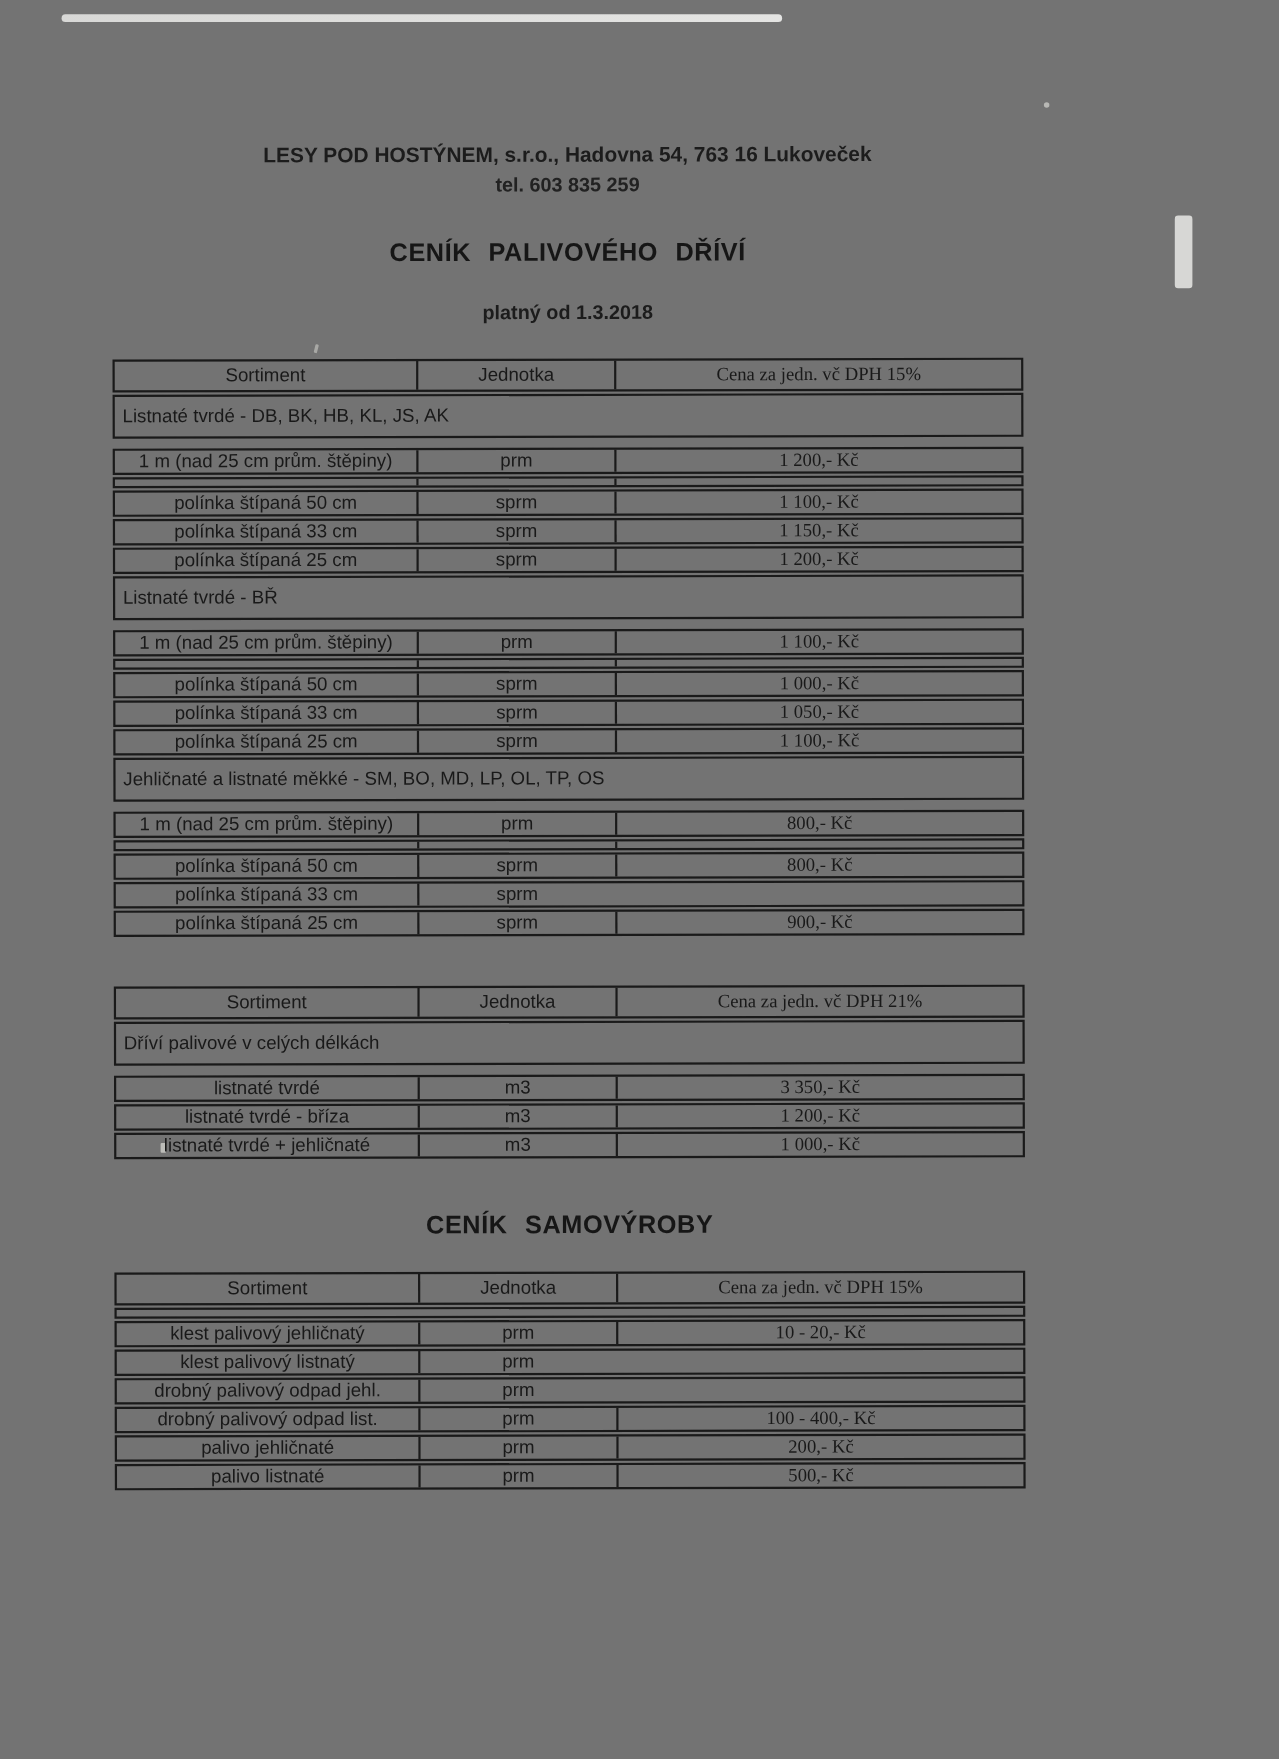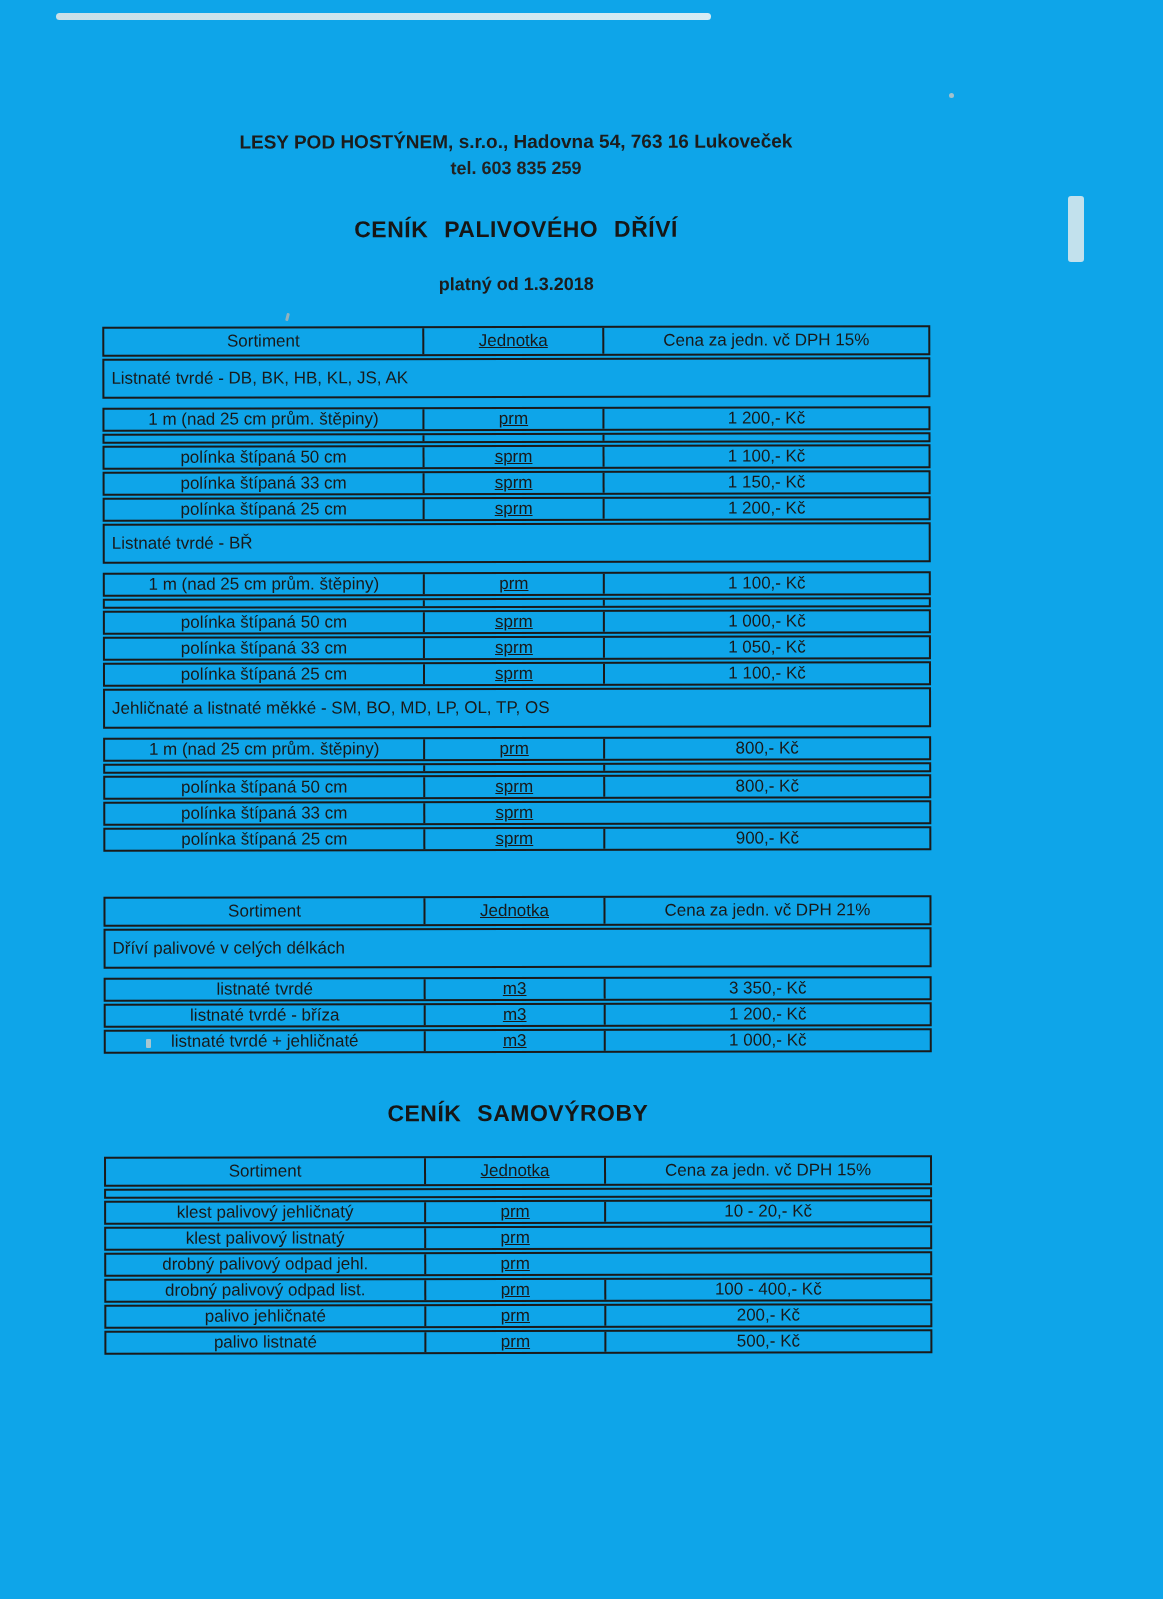--- a/index.html
+++ b/index.html
@@ -3,41 +3,41 @@
 <meta charset="utf-8">
 <style>
   html,body{margin:0;padding:0;}
   body{
     width:1163px;height:1599px;
     background:#fcfcfb;
     font-family:"Liberation Sans","DejaVu Sans",sans-serif;
     color:#1b1b1b;
     overflow:hidden;
   }
-  .page{position:relative;width:1163px;height:1599px;background:#0ea5e9;}
+  .page{position:relative;width:1163px;height:1599px;background:#737373;}
   .doc{position:absolute;left:103px;top:0;width:828px;transform:rotate(-0.12deg);}
 
   
   .company{margin-top:131px;text-align:center;font-size:19px;font-weight:700;color:#1c1c1c;}
   .phone{margin-top:5px;text-align:center;font-size:18px;font-weight:700;color:#222;}
   .doc-title{margin:37px 0 0 0;text-align:center;font-size:23px;font-weight:700;word-spacing:9px;color:#161616;letter-spacing:.5px;}
   .valid{margin-top:31px;text-align:center;font-size:18px;font-weight:700;color:#1c1c1c;}
 
   
   .price-table{width:100%;}
   .t1{margin-top:31px;}
   .t2{margin-top:45px;}
   .t3{margin-top:29px;}
   .sub-title{margin:47px 0 0 0;text-align:center;font-size:23px;font-weight:700;word-spacing:9px;color:#161616;letter-spacing:.5px;}
 
   .trow{display:flex;border:2px solid #1a1a1a;margin-bottom:2px;align-items:stretch;background:transparent;}
   .tcell{display:flex;align-items:center;justify-content:center;font-size:17px;color:#191919;white-space:nowrap;overflow:hidden;}
-  .col-0{width:318px;}
-  .col-1{width:178px;border-left:2px solid #1a1a1a;text-decoration:underline;}
-  .col-2{flex:1;border-left:2px solid #1a1a1a;}
+  .col-0{width:274px;}
+  .col-1{width:178px;border-left:2px solid #1a1a1a;}
+  .col-2{flex:1;border-left:2px solid #1a1a1a;font-family:Liberation Serif, serif;}
   .header-row .tcell{height:26px;}
   .data-row .tcell{height:20px;}
   .thin-row .tcell{height:6px;}
   .thin-row.plain .tcell{border-left:none;}
   .section-row .section-cell{height:36px;width:100%;justify-content:flex-start;padding-left:7px;}
   .tgap{height:7px;}
 
   
   .artifact{position:absolute;pointer-events:none;}
   .a-top-smudge{left:56px;top:13px;width:655px;height:7px;border-radius:4px;

